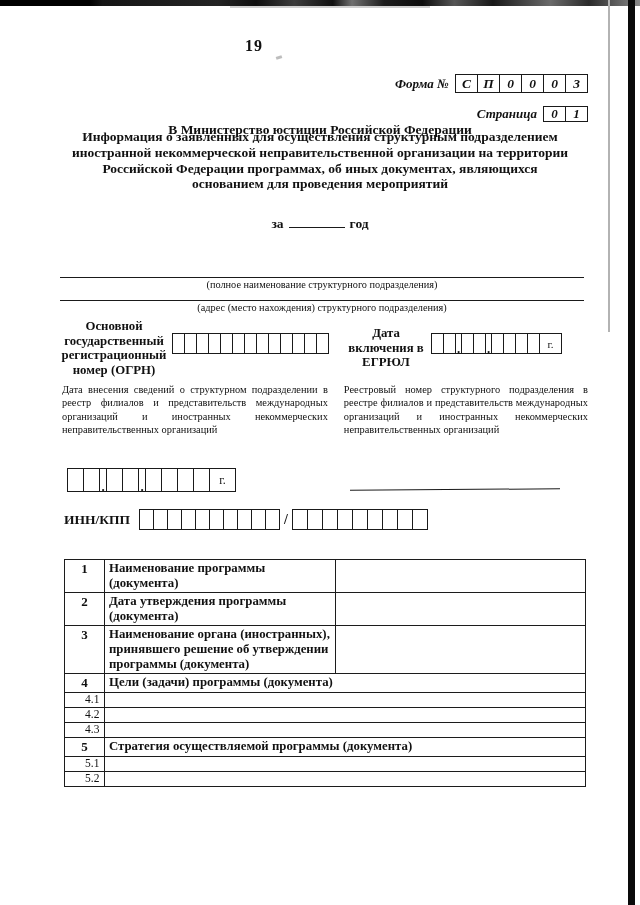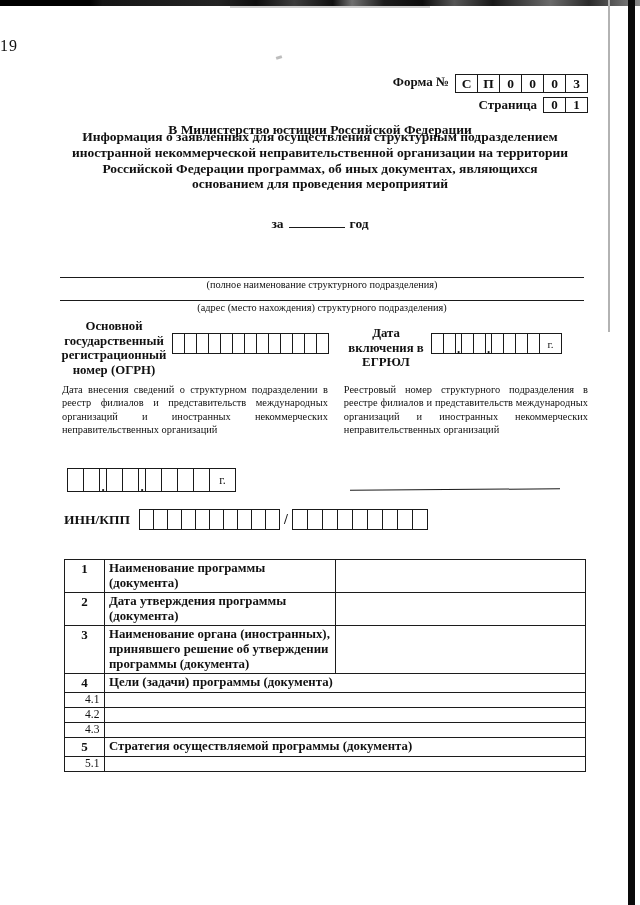--- a/index.html
+++ b/index.html
@@ -8,25 +8,25 @@
     font-family:"Liberation Serif","DejaVu Serif",serif;color:#111;
   }
   
   .top-band{position:absolute;top:0;left:0;width:100%;height:6px;
     background:linear-gradient(90deg,#000 0%,#000 14%,#151515 16%,#242424 34%,#0e0e0e 40%,#3c3c3c 46%,#101010 52%,#6f6f6f 55%,#1c1c1c 60%,#0c0c0c 66%,#565656 71%,#181818 77%,#6a6a6a 86%,#2a2a2a 92%,#8a8a8a 100%);}
   .top-band2{position:absolute;top:6px;left:230px;width:200px;height:2px;background:#bdbdbd;opacity:.7;}
   .right-band{position:absolute;top:0;bottom:0;left:628px;width:7px;background:#0a0a0a;}
   .gray-line{position:absolute;top:0;left:608px;width:2px;height:332px;background:#b3b3b3;}
   .speck{position:absolute;left:276px;top:56px;width:6px;height:3px;background:#9a9a9a;opacity:.65;transform:rotate(-18deg);}
 
-  .pagenum{position:absolute;top:37px;left:0;width:508px;font-size:16px;letter-spacing:1px;}
+  .pagenum{position:absolute;top:37px;left:0;width:508px;text-align:center;font-size:16px;letter-spacing:1px;font-weight:bold;}
 
   
   .formmeta{position:absolute;top:74px;right:52px;display:flex;flex-direction:column;align-items:flex-end;}
-  .fm-row{display:flex;align-items:flex-start;margin-bottom:4px;}
+  .fm-row{display:flex;align-items:center;margin-bottom:13px;font-style:italic;}
   .fm-label{font-weight:bold;font-size:13px;margin-right:6px;}
   .cellrow{display:inline-flex;}
   .cell{box-sizing:border-box;border:1px solid #1a1a1a;margin-left:-1px;background:#fff;
     display:flex;align-items:center;justify-content:center;font-weight:bold;}
   .cell:first-child{margin-left:0;}
   .formcode .cell{width:23px;height:19px;font-size:13.5px;}
   .pagecode .cell{width:23px;height:16px;font-size:13px;}
 
   .ministry{position:absolute;top:122px;left:0;width:640px;text-align:center;font-weight:bold;font-size:13.5px;}
   .title{position:absolute;top:129px;left:66px;width:508px;text-align:center;font-weight:bold;font-size:13.5px;line-height:15.8px;}
@@ -249,15 +249,19 @@
           <td class="col-label" colspan="2"></td>
         </tr>
         <tr class="one-line">
           <td class="col-num">5</td>
           <td class="col-label" colspan="2">Стратегия осуществляемой программы (документа)</td>
         </tr>
         <tr class="empty-row">
           <td class="col-num sub">5.1</td>
           <td class="col-label" colspan="2"></td>
         </tr>
+        <tr class="empty-row">
+          <td class="col-num sub">5.2</td>
+          <td class="col-label" colspan="2"></td>
+        </tr>
       </tbody>
   </table>
 </div>
 
 </body></html>

